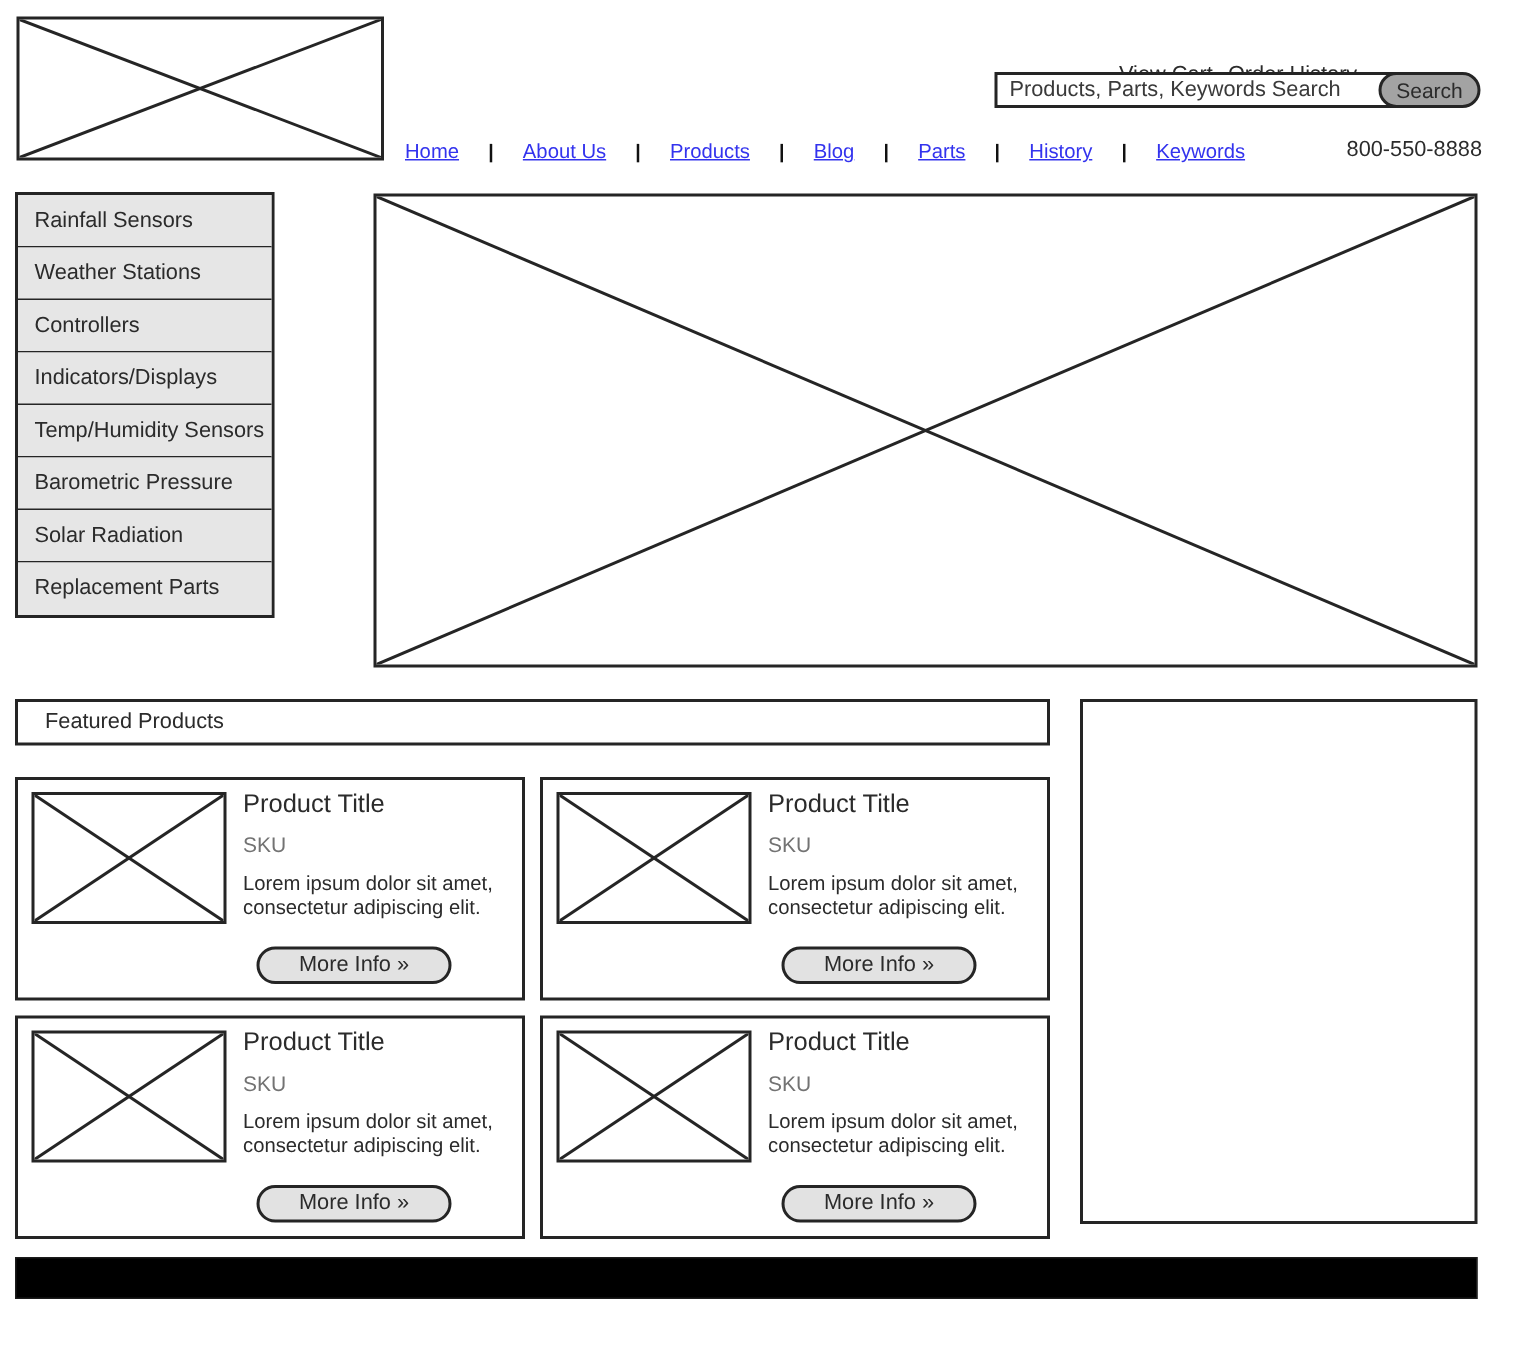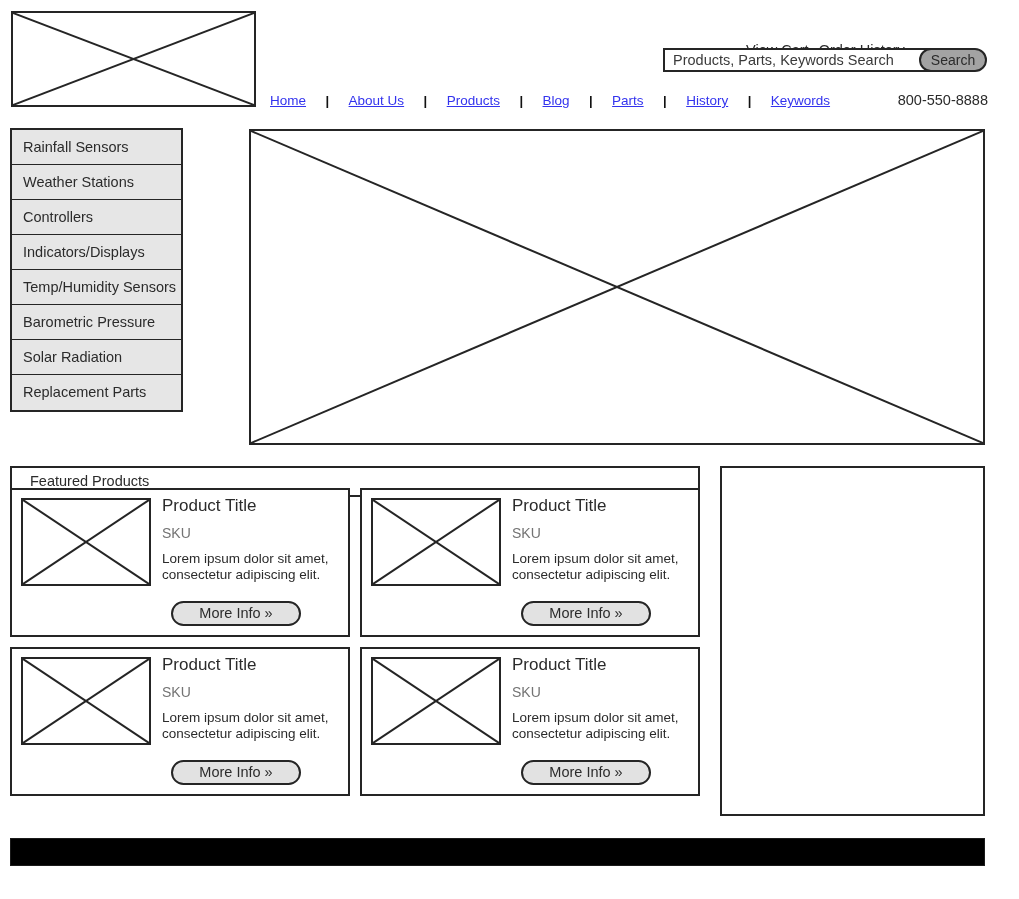--- a/index.html
+++ b/index.html
@@ -152,21 +152,21 @@
     background: #ffffff;
     font-size: 14.5px;
     color: #2b2b2b;
     line-height: 27px;
     padding-left: 18px;
     white-space: nowrap;
   }
 
   #product-grid {
     position: absolute;
-    left: 10px; top: 488px;
+    left: 10px; top: 518px;
     width: 568px;
     display: grid;
     grid-template-columns: 340px 340px;
     grid-auto-rows: 149px;
     column-gap: 10px;
     row-gap: 10px;
   }
 
   .product-card {
     border: 2px solid #252525;

